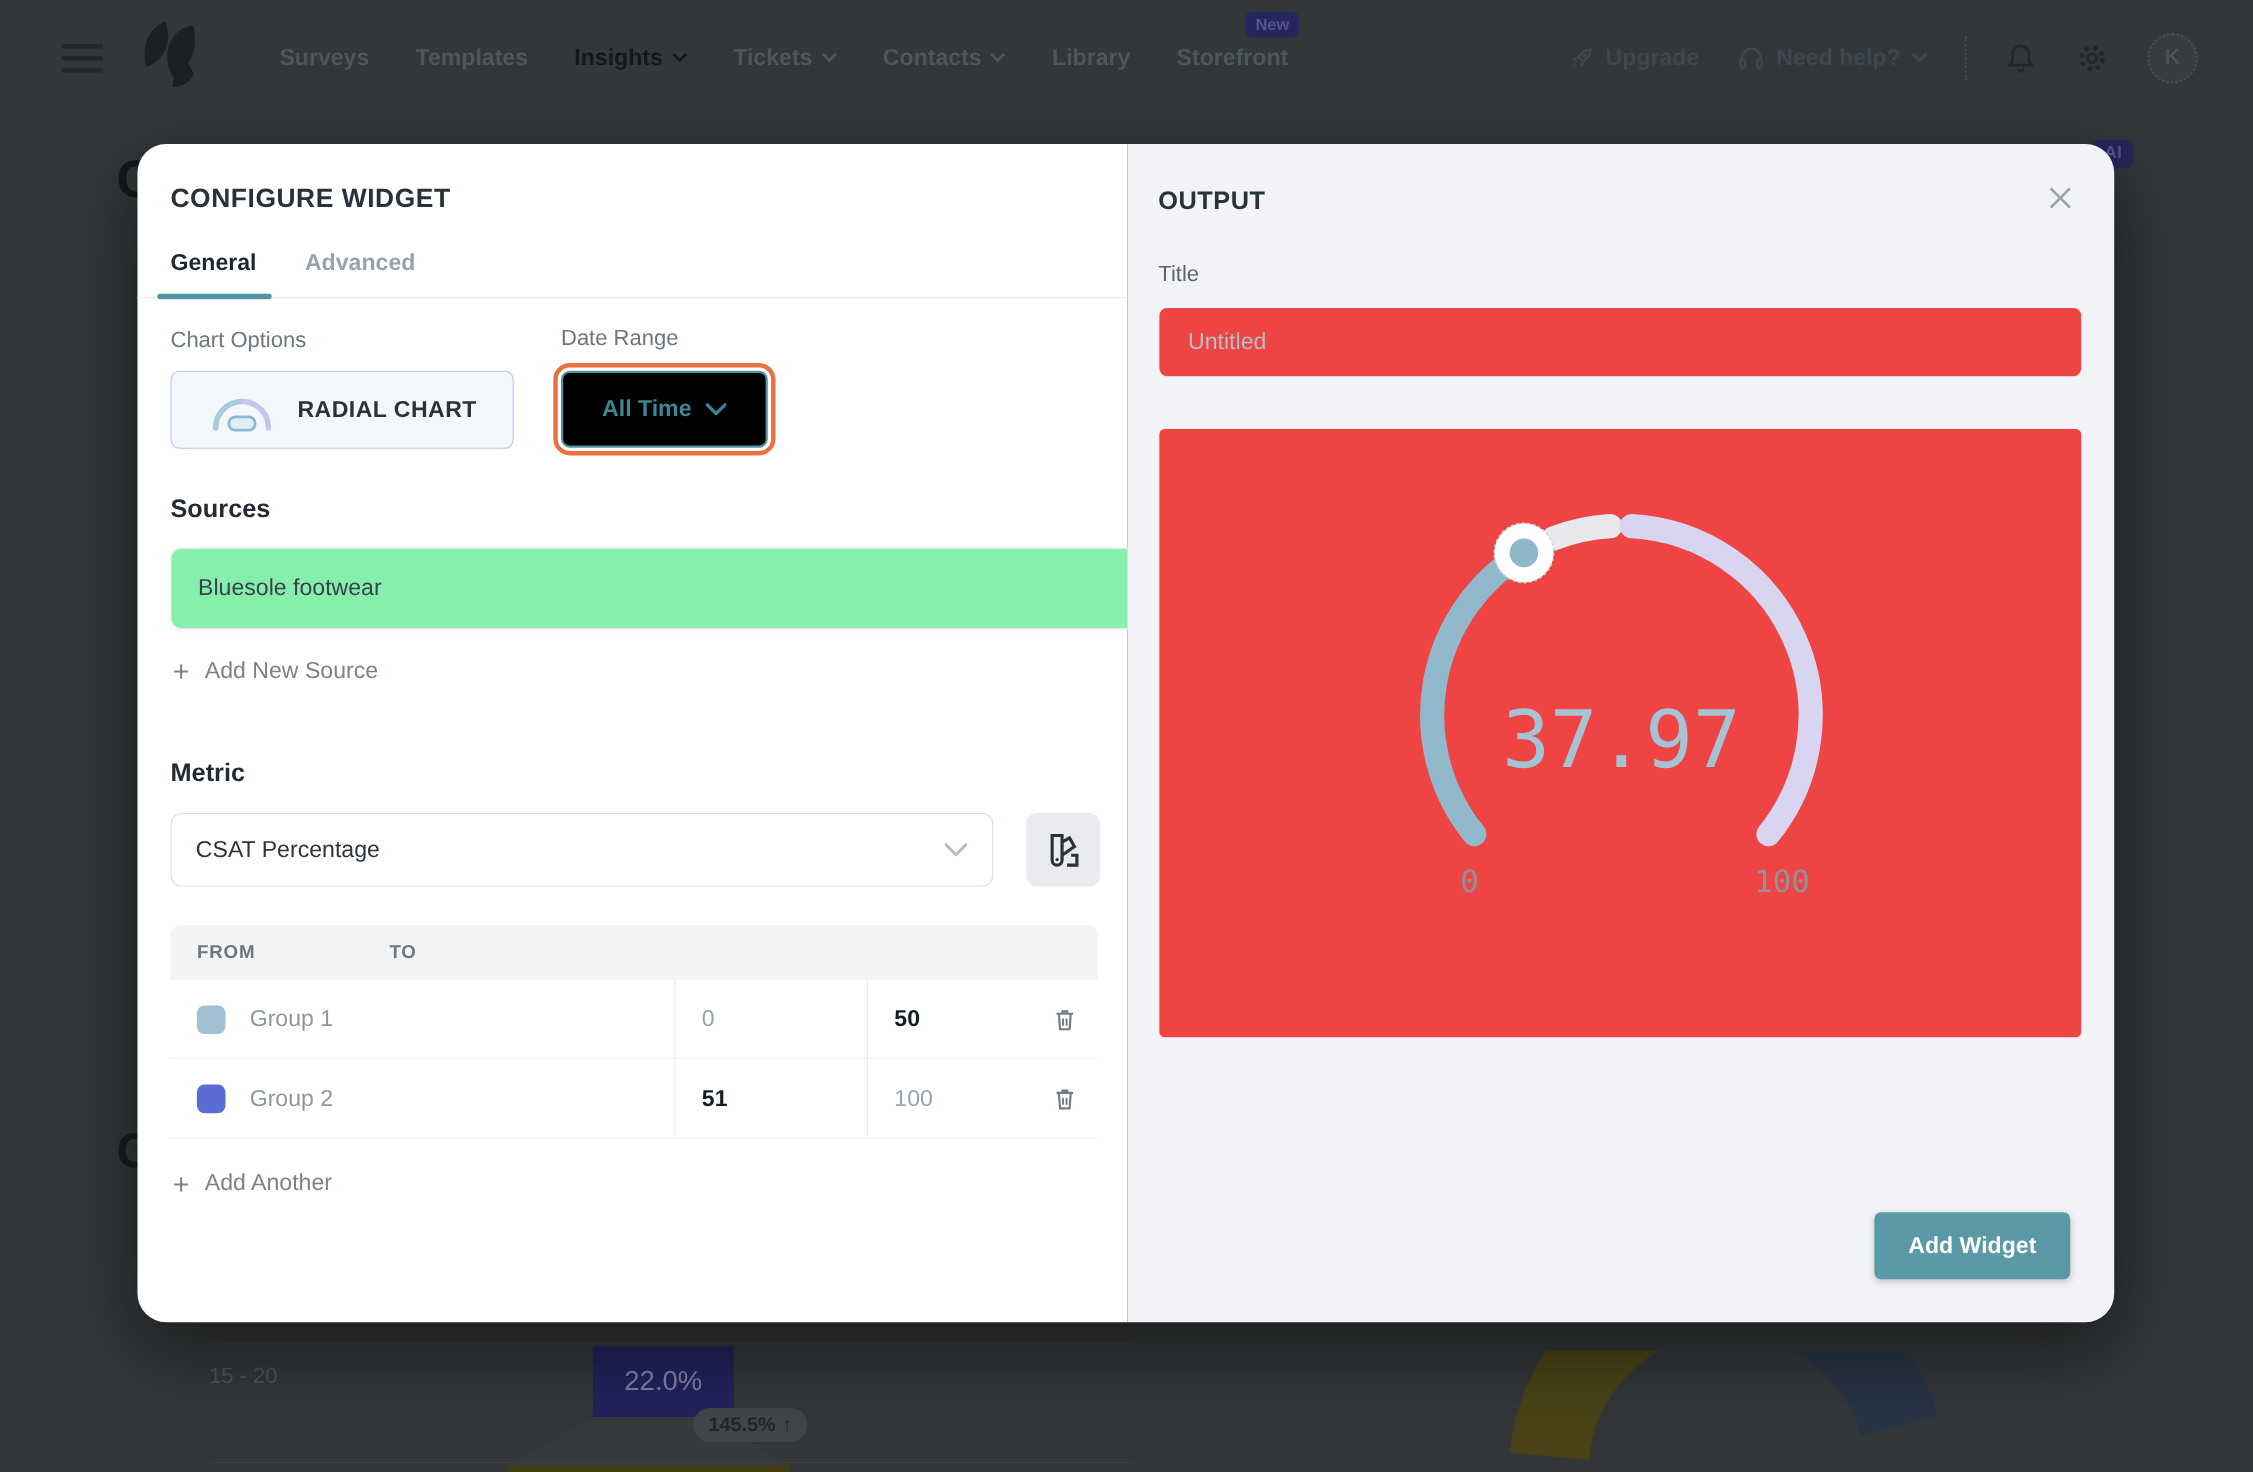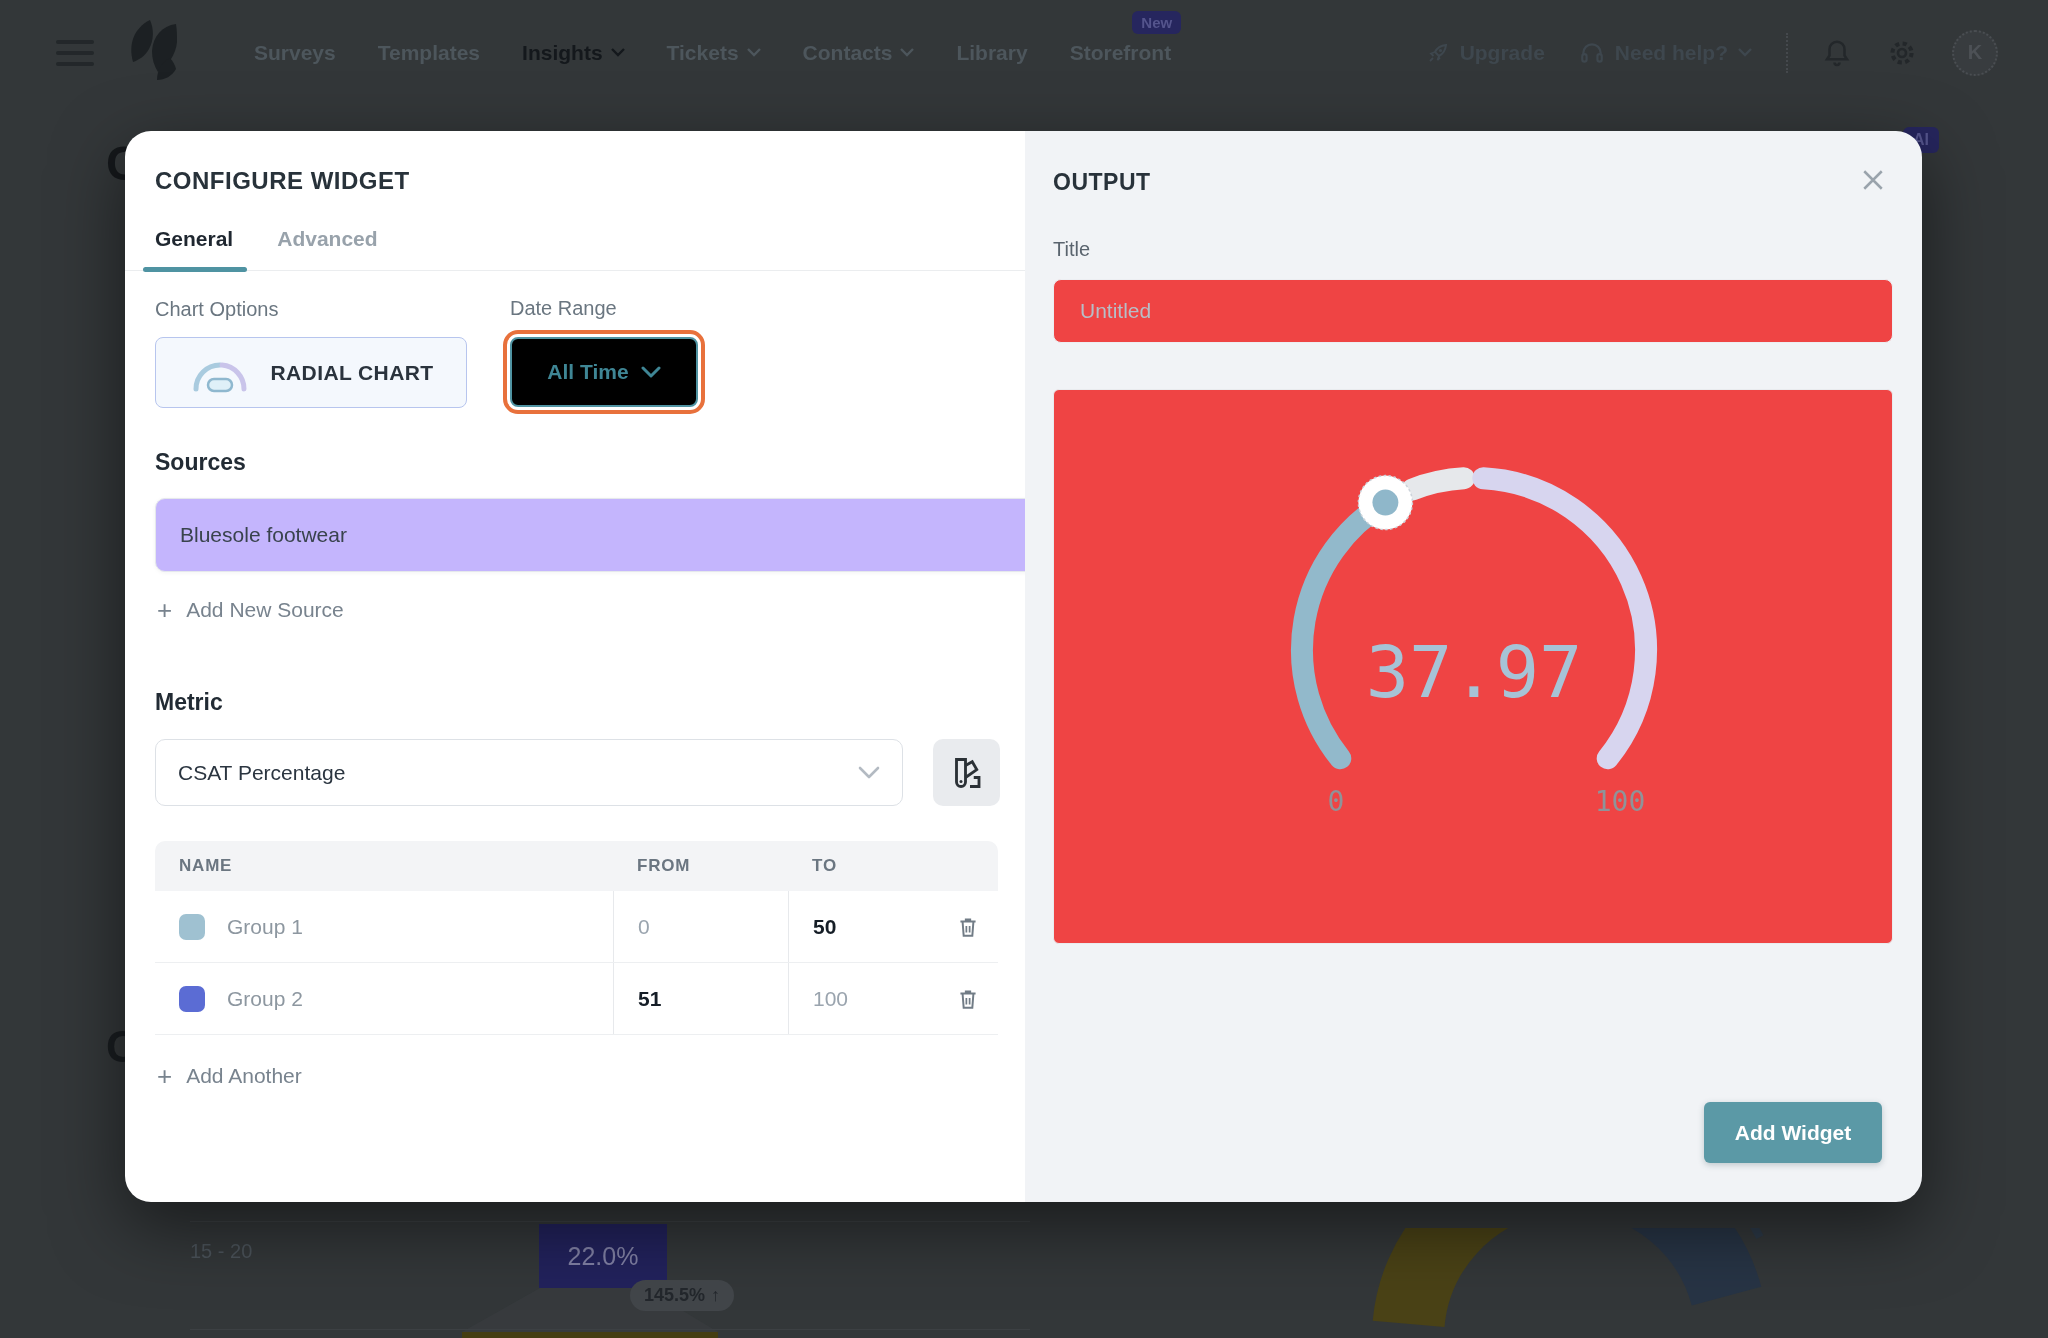--- a/index.html
+++ b/index.html
@@ -66,21 +66,21 @@
     display:flex; align-items:center; justify-content:center; gap:18px; cursor:pointer; }
   .chart-type-btn .lbl { font-size:21px; font-weight:bold; color:#2a333d; letter-spacing:.4px; }
   .daterange-btn { position:absolute; left:385px; top:206px; width:188px; height:70px;
     background:#000000; border:2px solid #4f93a2; border-radius:8px;
     outline:4px solid #e8713c; outline-offset:3px;
     display:flex; align-items:center; justify-content:center; gap:12px; cursor:pointer; }
   .daterange-btn .lbl { font-size:21px; font-weight:bold; color:#3f8695; }
 
   .section-h { position:absolute; left:30px; font-size:23px; font-weight:bold; color:#222b34; }
   .source-card { position:absolute; left:30px; top:367px; width:944px; height:74px;
-    background:#c4b5fd; border:1px solid #e5e8ec; border-radius:10px; box-shadow:0 1px 4px rgba(20,30,40,.05);
+    background:#86efac; border:1px solid #e5e8ec; border-radius:10px; box-shadow:0 1px 4px rgba(20,30,40,.05);
     display:flex; align-items:center; padding:0 24px; }
   .source-card .name { font-size:21px; color:#39434d; }
   .source-card .edit { margin-left:auto; color:#99a2ab; cursor:pointer; display:flex; }
   .add-link { position:absolute; left:32px; display:flex; align-items:center; gap:14px;
     font-size:21px; color:#78838e; cursor:pointer; }
   .add-link .plus { font-size:26px; line-height:20px; color:#78838e; }
 
   .metric-select { position:absolute; left:30px; top:608px; width:748px; height:67px;
     background:#fff; border:1px solid #dde1e6; border-radius:10px;
     display:flex; align-items:center; padding:0 22px; cursor:pointer; }
@@ -295,21 +295,20 @@
         <svg width="36" height="36" viewBox="0 0 24 24">
           <path d="M5 3h6v15a3 3 0 0 1-6 0z" fill="none" stroke="currentColor" stroke-width="1.9"></path>
           <path d="M11 7l4.5-2.5 3 5.2L11 15" fill="none" stroke="currentColor" stroke-width="1.9"></path>
           <path d="M14 21h6v-6h-3.5" fill="none" stroke="currentColor" stroke-width="1.9"></path>
           <circle cx="8" cy="17.6" r="1" fill="currentColor"></circle>
         </svg>
       </div>
 
       <div class="grp-table">
         <div class="t-row t-head">
-          <div class="t-cell c-name">NAME</div>
           <div class="t-cell c-from">FROM</div>
           <div class="t-cell c-to">TO</div>
           <div class="t-cell c-act"></div>
         </div>
         <div class="t-body">
           <div class="t-row">
             <div class="t-cell c-name">
               <span class="swatch" style="background-color: rgb(159, 193, 209);"></span>
               <span>Group 1</span>
             </div>

